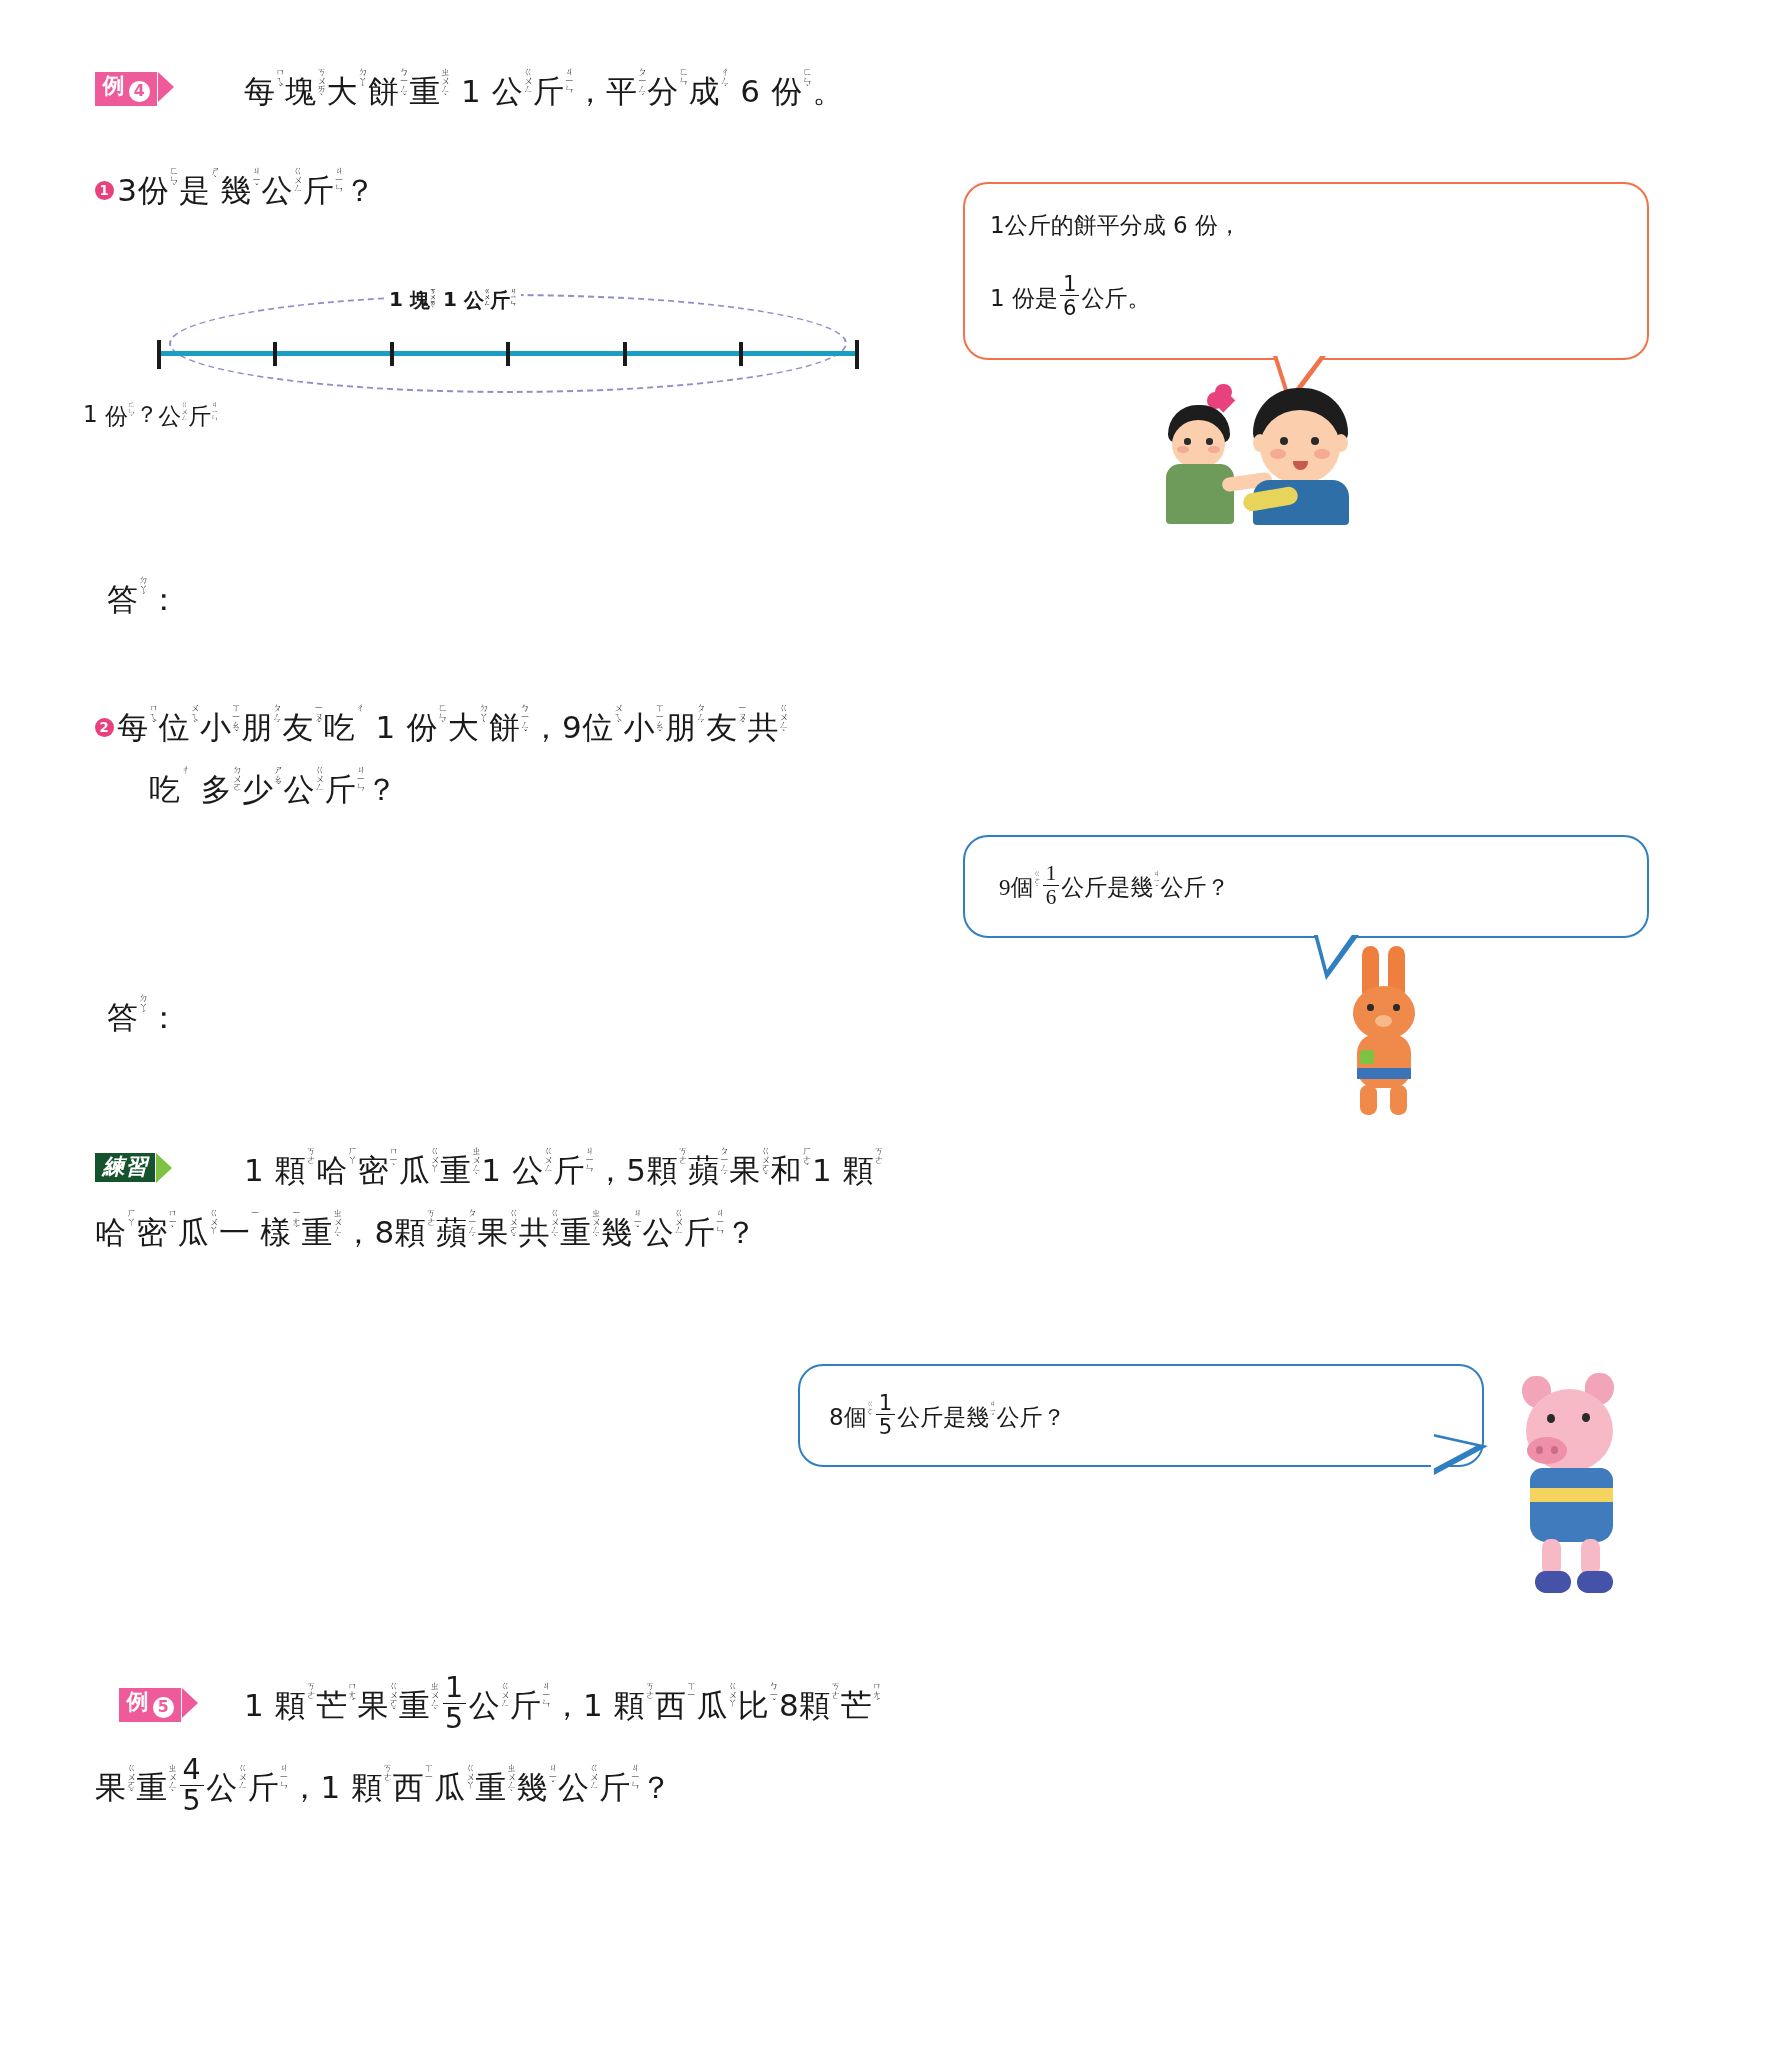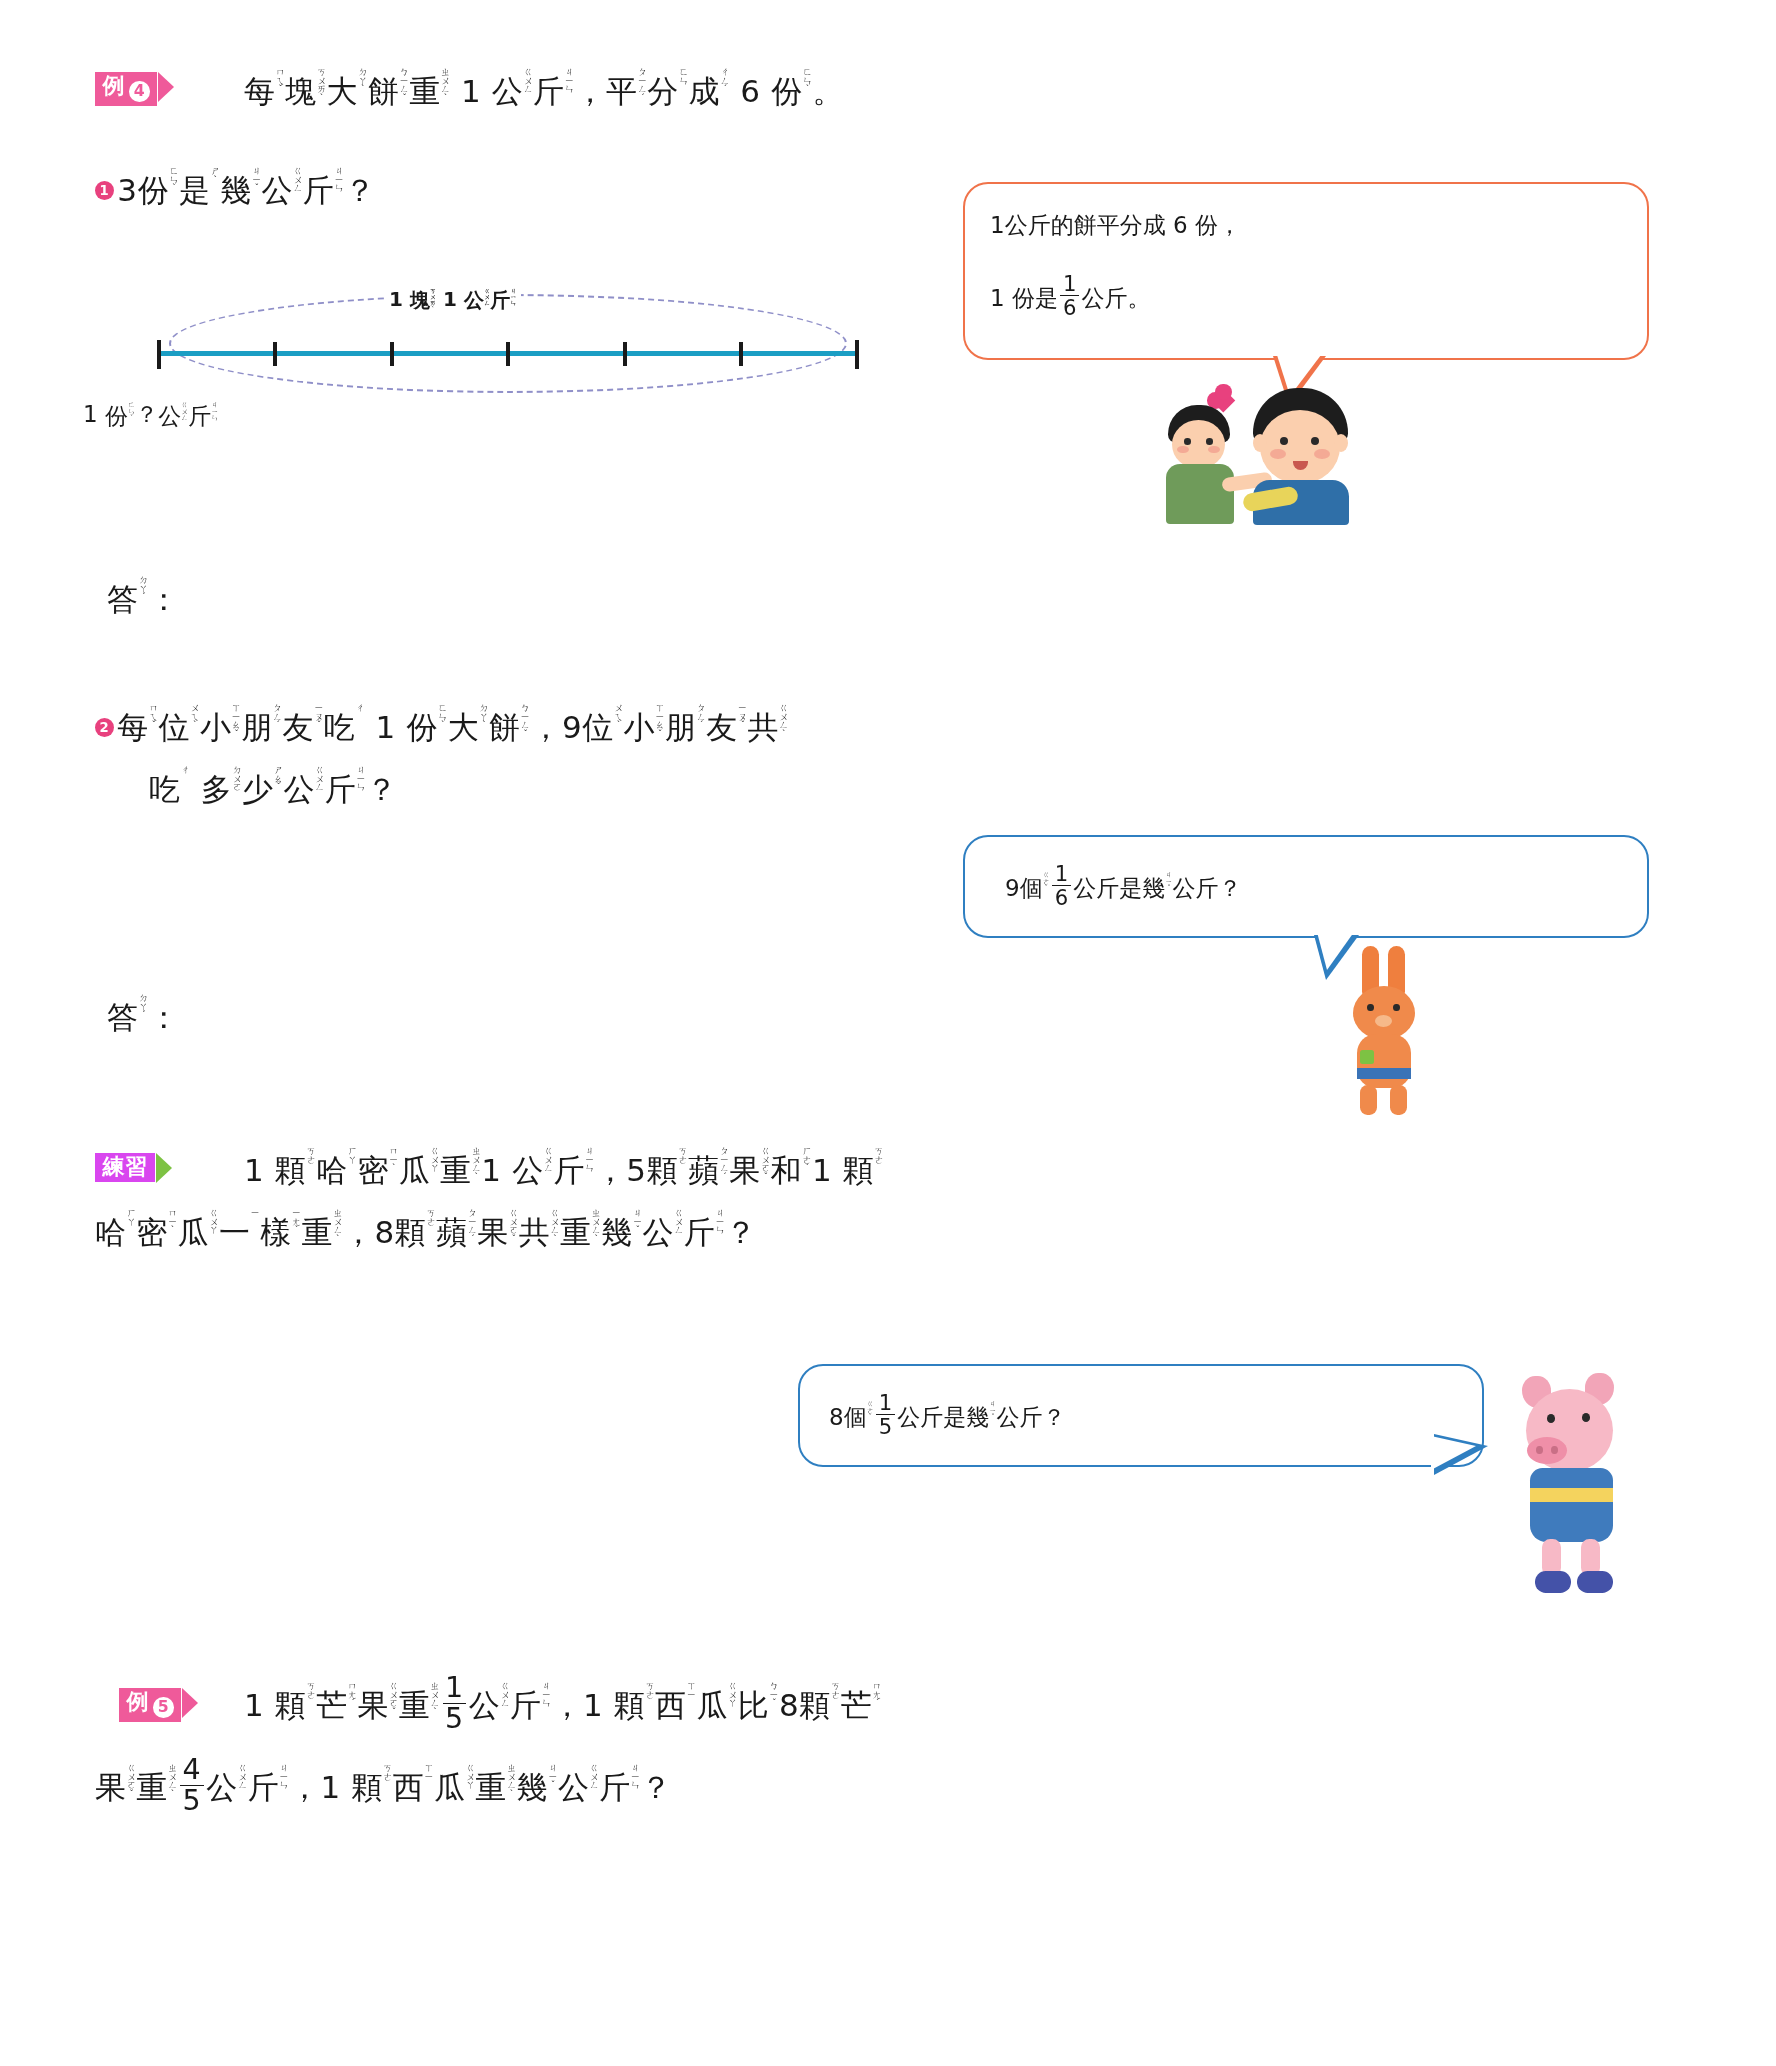--- a/index.html
+++ b/index.html
@@ -62,21 +62,21 @@
     display: inline-block;
     position: relative;
     color: #ffffff;
     font-size: 22px;
     font-weight: bold;
     padding: 3.3px 7.4px 4.1px 7.4px;
     line-height: 1;
     letter-spacing: 0.8px;
   }
   .tag-pink { background: #ef5a9a; }
-  .tag-green { background: #d946ef; }
+  .tag-green { background: #14532d; font-style: italic; }
   .tag::after {
     content: "";
     position: absolute;
     right: -16.5px;
     top: 0;
     width: 0; height: 0;
     border-top: 15px solid transparent;
     border-bottom: 15px solid transparent;
     border-left: 16.5px solid #ef5a9a;
   }
@@ -251,21 +251,21 @@
   </div>
 
   <div class="abs line" style="left:95px; top:702px;">
     <span class="bullet-num">2</span><span class="w"><span class="han">每</span><span class="zh"><span>ㄇ</span><span>ㄟ</span><span>ˇ</span></span></span><span class="w"><span class="han">位</span><span class="zh"><span>ㄨ</span><span>ㄟ</span><span>ˋ</span></span></span><span class="w"><span class="han">小</span><span class="zh"><span>ㄒ</span><span>ㄧ</span><span>ㄠ</span><span>ˇ</span></span></span><span class="w"><span class="han">朋</span><span class="zh"><span>ㄆ</span><span>ㄥ</span><span>ˊ</span></span></span><span class="w"><span class="han">友</span><span class="zh"><span>ㄧ</span><span>ㄡ</span><span>ˇ</span></span></span><span class="w"><span class="han">吃</span><span class="zh"><span>ㄔ</span></span></span>&nbsp;1&nbsp;<span class="w"><span class="han">份</span><span class="zh"><span>ㄈ</span><span>ㄣ</span><span>ˋ</span></span></span><span class="w"><span class="han">大</span><span class="zh"><span>ㄉ</span><span>ㄚ</span><span>ˋ</span></span></span><span class="w"><span class="han">餅</span><span class="zh"><span>ㄅ</span><span>ㄧ</span><span>ㄥ</span><span>ˇ</span></span></span>，9<span class="w"><span class="han">位</span><span class="zh"><span>ㄨ</span><span>ㄟ</span><span>ˋ</span></span></span><span class="w"><span class="han">小</span><span class="zh"><span>ㄒ</span><span>ㄧ</span><span>ㄠ</span><span>ˇ</span></span></span><span class="w"><span class="han">朋</span><span class="zh"><span>ㄆ</span><span>ㄥ</span><span>ˊ</span></span></span><span class="w"><span class="han">友</span><span class="zh"><span>ㄧ</span><span>ㄡ</span><span>ˇ</span></span></span><span class="w"><span class="han">共</span><span class="zh"><span>ㄍ</span><span>ㄨ</span><span>ㄥ</span><span>ˋ</span></span></span>
   </div>
   <div class="abs line" style="left:149px; top:764px;">
     <span class="w"><span class="han">吃</span><span class="zh"><span>ㄔ</span></span></span>&nbsp;<span class="w"><span class="han">多</span><span class="zh"><span>ㄉ</span><span>ㄨ</span><span>ㄛ</span></span></span><span class="w"><span class="han">少</span><span class="zh"><span>ㄕ</span><span>ㄠ</span><span>ˇ</span></span></span><span class="w"><span class="han">公</span><span class="zh"><span>ㄍ</span><span>ㄨ</span><span>ㄥ</span></span></span><span class="w"><span class="han">斤</span><span class="zh"><span>ㄐ</span><span>ㄧ</span><span>ㄣ</span></span></span>？
   </div>
 
   <div class="bubble bubble-blue" style="left:963px; top:835px; width:686px; height:103px;">
-    <div class="btxt abs" style="left:40px; top:26px;">
+    <div class="btxt abs" style="left:34px; top:26px;font-family:Liberation Serif, serif;">
       9<span class="w"><span class="han">個</span><span class="zh"><span>ㄍ</span><span>ㄜ</span><span>ˋ</span></span></span><span class="frac"><span class="nu">1</span><span class="de">6</span></span>公斤是<span class="w"><span class="han">幾</span><span class="zh"><span>ㄐ</span><span>ㄧ</span><span>ˇ</span></span></span>公斤？
     </div>
   </div>
   <div class="abs" style="left:1314px; top:935px; width:0; height:0; border-left:12.4px solid transparent; border-right:33px solid transparent; border-top:45px solid #2f7fc1;"></div>
   <div class="abs" style="left:1317px; top:932px; width:0; height:0; border-left:10px solid transparent; border-right:27px solid transparent; border-top:38px solid #ffffff;"></div>
 
   <div class="fig" style="left:1322px; top:946px; width:136px; height:174px;">
     <div class="abs" style="left:40px; top:0px; width:17.4px; height:54px; background:#ef7f3e; border-radius:9px;"></div>
     <div class="abs" style="left:66px; top:0px; width:17.4px; height:54px; background:#ef7f3e; border-radius:9px;"></div>
     <div class="abs" style="left:31px; top:40px; width:62px; height:54px; background:#f08a4b; border-radius:50%;"></div>

